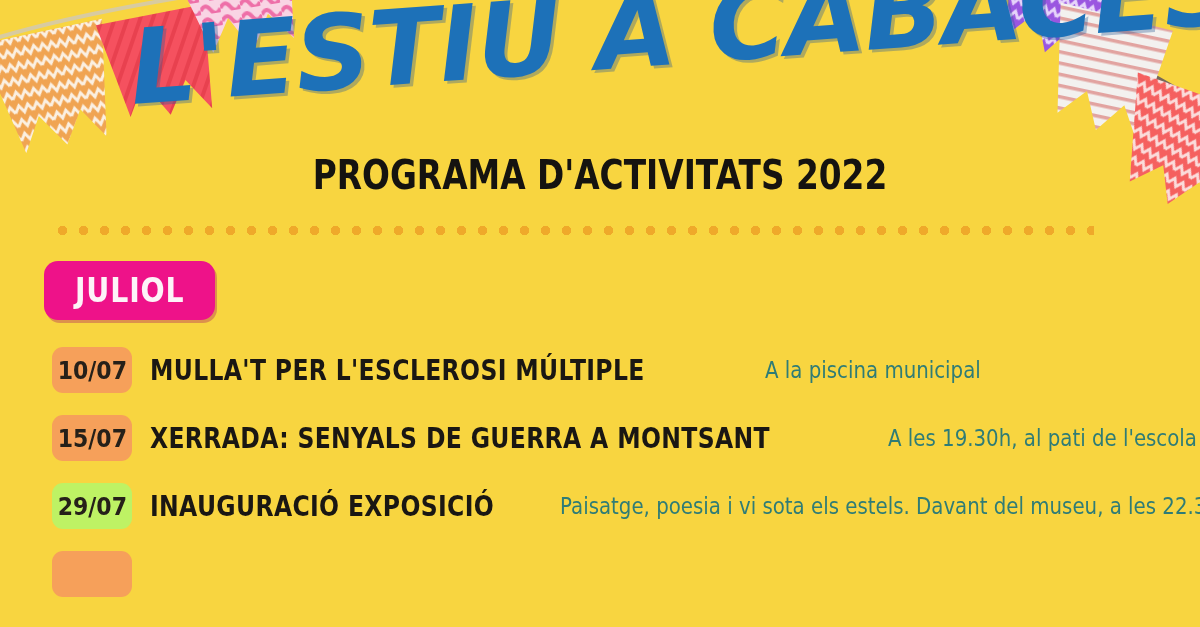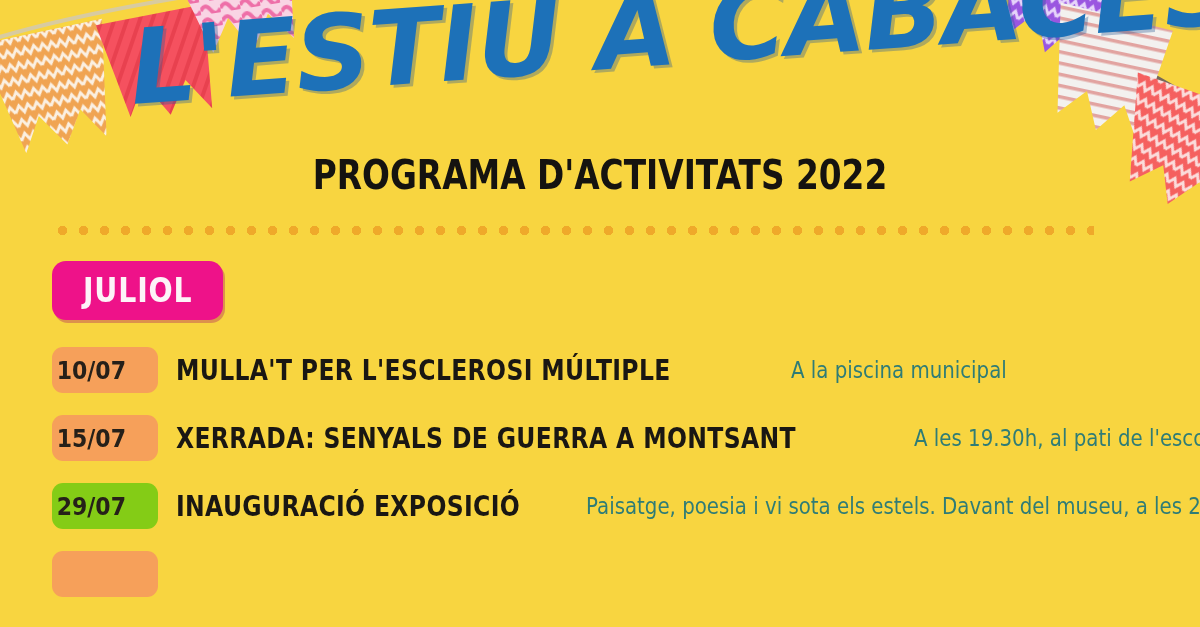--- a/index.html
+++ b/index.html
@@ -60,21 +60,21 @@
     width:1042px; height:9px;
     background-image:radial-gradient(circle closest-side, #EFA92A 100%, transparent 100%);
     background-size:21px 9px;
     background-repeat:repeat-x;
     background-position:left center;
   }
 
   
   #month-badge {
     position:absolute;
-    left:52px; top:261px;
+    left:44px; top:261px;
     min-width:134px; height:59px;
     padding:12px 22px;
     background:#EE1289;
     border-radius:14px;
     display:flex; align-items:center; justify-content:center;
     box-shadow:2px 3px 0 rgba(170,20,100,.35);
   }
   #month-badge span {
     font-family:"DejaVu Sans", sans-serif;
     font-weight:700;
@@ -92,24 +92,24 @@
     width:1130px;
   }
   .event-row {
     display:flex;
     align-items:center;
     height:46px;
     margin-bottom:22px;
   }
   .event-date {
     flex:0 0 auto;
-    width:106px; height:46px;
+    width:80px; height:46px;
     background:#F6A05A;
     border-radius:11px;
-    display:flex; align-items:center; 
+    display:flex; align-items:center; justify-content:center;
     margin-right:18px;
   }
   .event-date span {
     font-family:"DejaVu Sans", sans-serif;
     font-weight:700;
     font-size:25px;
     color:#262019;
     transform:scaleX(.88);
     display:block;
     letter-spacing:0px;
@@ -232,21 +232,21 @@
       <div class="event-date" style="background: rgb(246, 160, 90);">
         <span style="color: rgb(38, 32, 25);">15/07</span>
       </div>
       <div class="event-title" style="color: rgb(26, 23, 19);">XERRADA: SENYALS DE GUERRA A MONTSANT</div>
       <div class="spacer" style="width:22px"></div>
       <div class="event-desc" style="color: rgb(47, 124, 118);">A les 19.30h, al pati de l'escola</div>
     </div>
 
 
     <div class="event-row">
-      <div class="event-date" style="background: #84cc16;">
+      <div class="event-date" style="background: #bef264;">
         <span style="color: rgb(38, 32, 25);">29/07</span>
       </div>
       <div class="event-title" style="color: rgb(26, 23, 19);">INAUGURACIÓ EXPOSICIÓ</div>
       <div class="spacer" style="width:22px"></div>
       <div class="event-desc" style="color: rgb(47, 124, 118);">Paisatge, poesia i vi sota els estels. Davant del museu, a les 22.30h</div>
     </div>
 
     <div class="event-row">
       <div class="event-date" style="background: rgb(246, 160, 90);">
         <span style="color: rgb(38, 32, 25);"></span>

